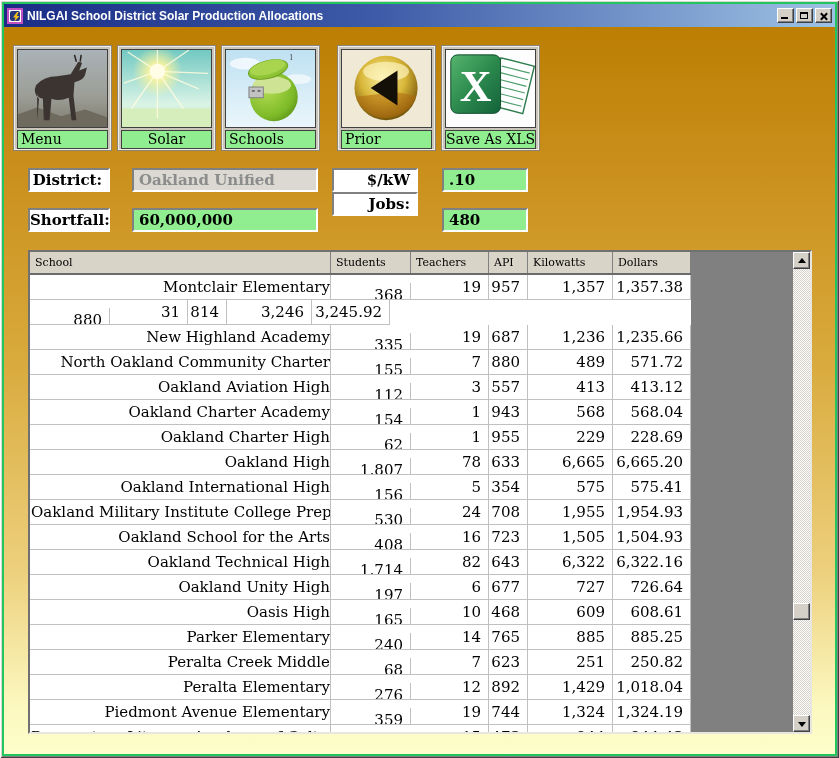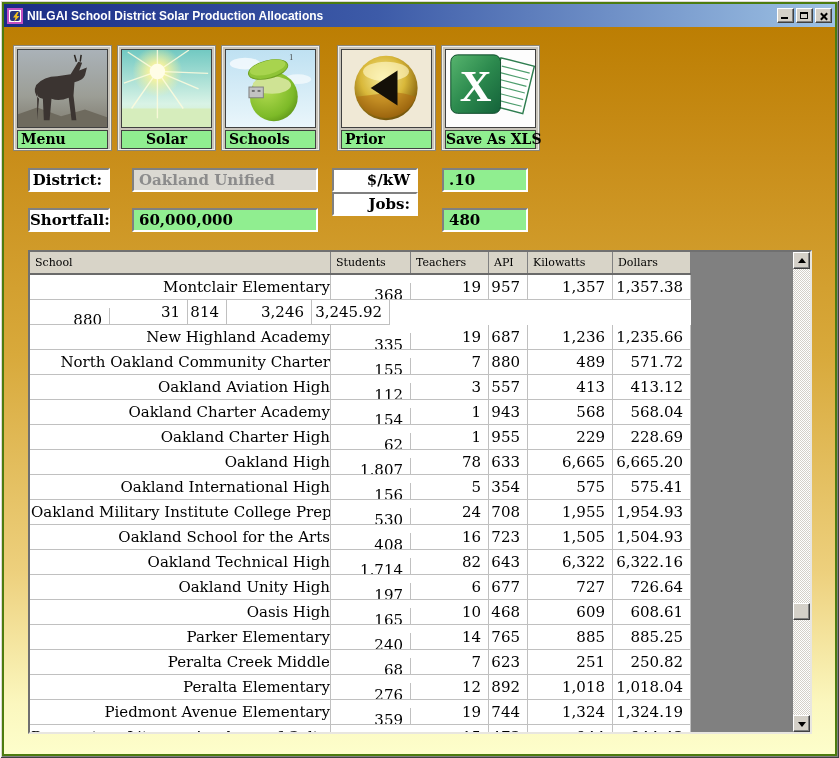--- a/index.html
+++ b/index.html
@@ -1,19 +1,19 @@
 <!DOCTYPE html>
 <html><head>
 <meta charset="utf-8">
 <style>
   * { margin:0; padding:0; box-sizing:border-box; }
   html,body { width:839px; height:758px; }
   body { font-family:"DejaVu Serif", serif; overflow:hidden; }
 
-  .window { position:relative; width:839px; height:758px; background:#4d7c0f; padding:4px;
+  .window { position:relative; width:839px; height:758px; background:#22c55e; padding:4px;
     box-shadow: inset 1px 1px 0 #FFFFFF, inset -1px -1px 0 #404040,
                 inset 2px 2px 0 #DCD8D0, inset -2px -2px 0 #808080; }
 
   
   .titlebar { height:23px; background:linear-gradient(90deg,#1A2C86 0%,#3D5BA8 45%,#9EC2E4 100%);
     display:flex; align-items:center; padding:0 3px; }
   .title-icon { width:16px; height:16px; background:#fff; border:2px solid #C24FC2; margin-right:4px; flex:0 0 auto; position:relative; }
   .title-icon .inner { position:absolute; left:1px; top:1px; right:1px; bottom:1px; background:#27357C; border-radius:2px; }
   .title-text { color:#fff; font-family:"Liberation Sans", sans-serif; font-weight:bold; font-size:12px; white-space:nowrap; }
   .win-btns { margin-left:auto; display:flex; gap:2px; }
@@ -27,21 +27,21 @@
   
   .content { position:relative; width:831px; height:727px;
     background:linear-gradient(180deg,#BC7E03 0%,#C98E1A 18%,#D8A93B 45%,#EDD07D 75%,#FBF7BE 93%,#FDFECB 100%); }
 
   
   .tbtn { position:absolute; top:19px; width:97px; height:104px; background:#C9C5BB; padding:2px;
     border:1px solid #EFEDE8; box-shadow:0 0 0 1px #8A8578; cursor:pointer; }
   .tb-img { height:79px; border:1px solid #404040; overflow:hidden; background:#fff; }
   .tb-img svg { display:block; width:100%; height:100%; }
   .tb-label { height:19px; margin-top:2px; border:1px solid #404040; background:#90EE90;
-    font-weight:bold; font-size:14px; line-height:17px; padding-left:3px; color:#000; white-space:nowrap; }
+    font-weight:normal; font-size:14px; line-height:17px; padding-left:3px; color:#000; white-space:nowrap; }
   .tbtn.center .tb-label { text-align:center; padding-left:0; }
 
   
   .flabel { position:absolute; height:24px; background:#FFFFFF; border:2px solid; border-color:#808080 #FFFFFF #FFFFFF #808080;
     font-weight:bold; font-size:15px; line-height:20px; text-align:right; padding-right:6px; }
   .finput { position:absolute; height:24px; background:#90EE90; border:2px solid; border-color:#808080 #FFFFFF #FFFFFF #808080;
     font-weight:bold; font-size:15px; line-height:20px; padding-left:5px; white-space:nowrap; overflow:hidden; }
   .finput.disabled { background:#DBD9D2; color:#8C8C8C; }
 
   
@@ -369,21 +369,21 @@
             <div class="gcell c2 num">7</div>
             <div class="gcell c3 num">623</div>
             <div class="gcell c4 num">251</div>
             <div class="gcell c5 num">250.82</div>
           </div>
           <div class="grow">
             <div class="gcell c0">Peralta Elementary</div>
             <div class="gcell c1 num">276</div>
             <div class="gcell c2 num">12</div>
             <div class="gcell c3 num">892</div>
-            <div class="gcell c4 num">1,018</div>
+            <div class="gcell c4 num">1,429</div>
             <div class="gcell c5 num">1,018.04</div>
           </div>
           <div class="grow">
             <div class="gcell c0">Piedmont Avenue Elementary</div>
             <div class="gcell c1 num">359</div>
             <div class="gcell c2 num">19</div>
             <div class="gcell c3 num">744</div>
             <div class="gcell c4 num">1,324</div>
             <div class="gcell c5 num">1,324.19</div>
           </div>

